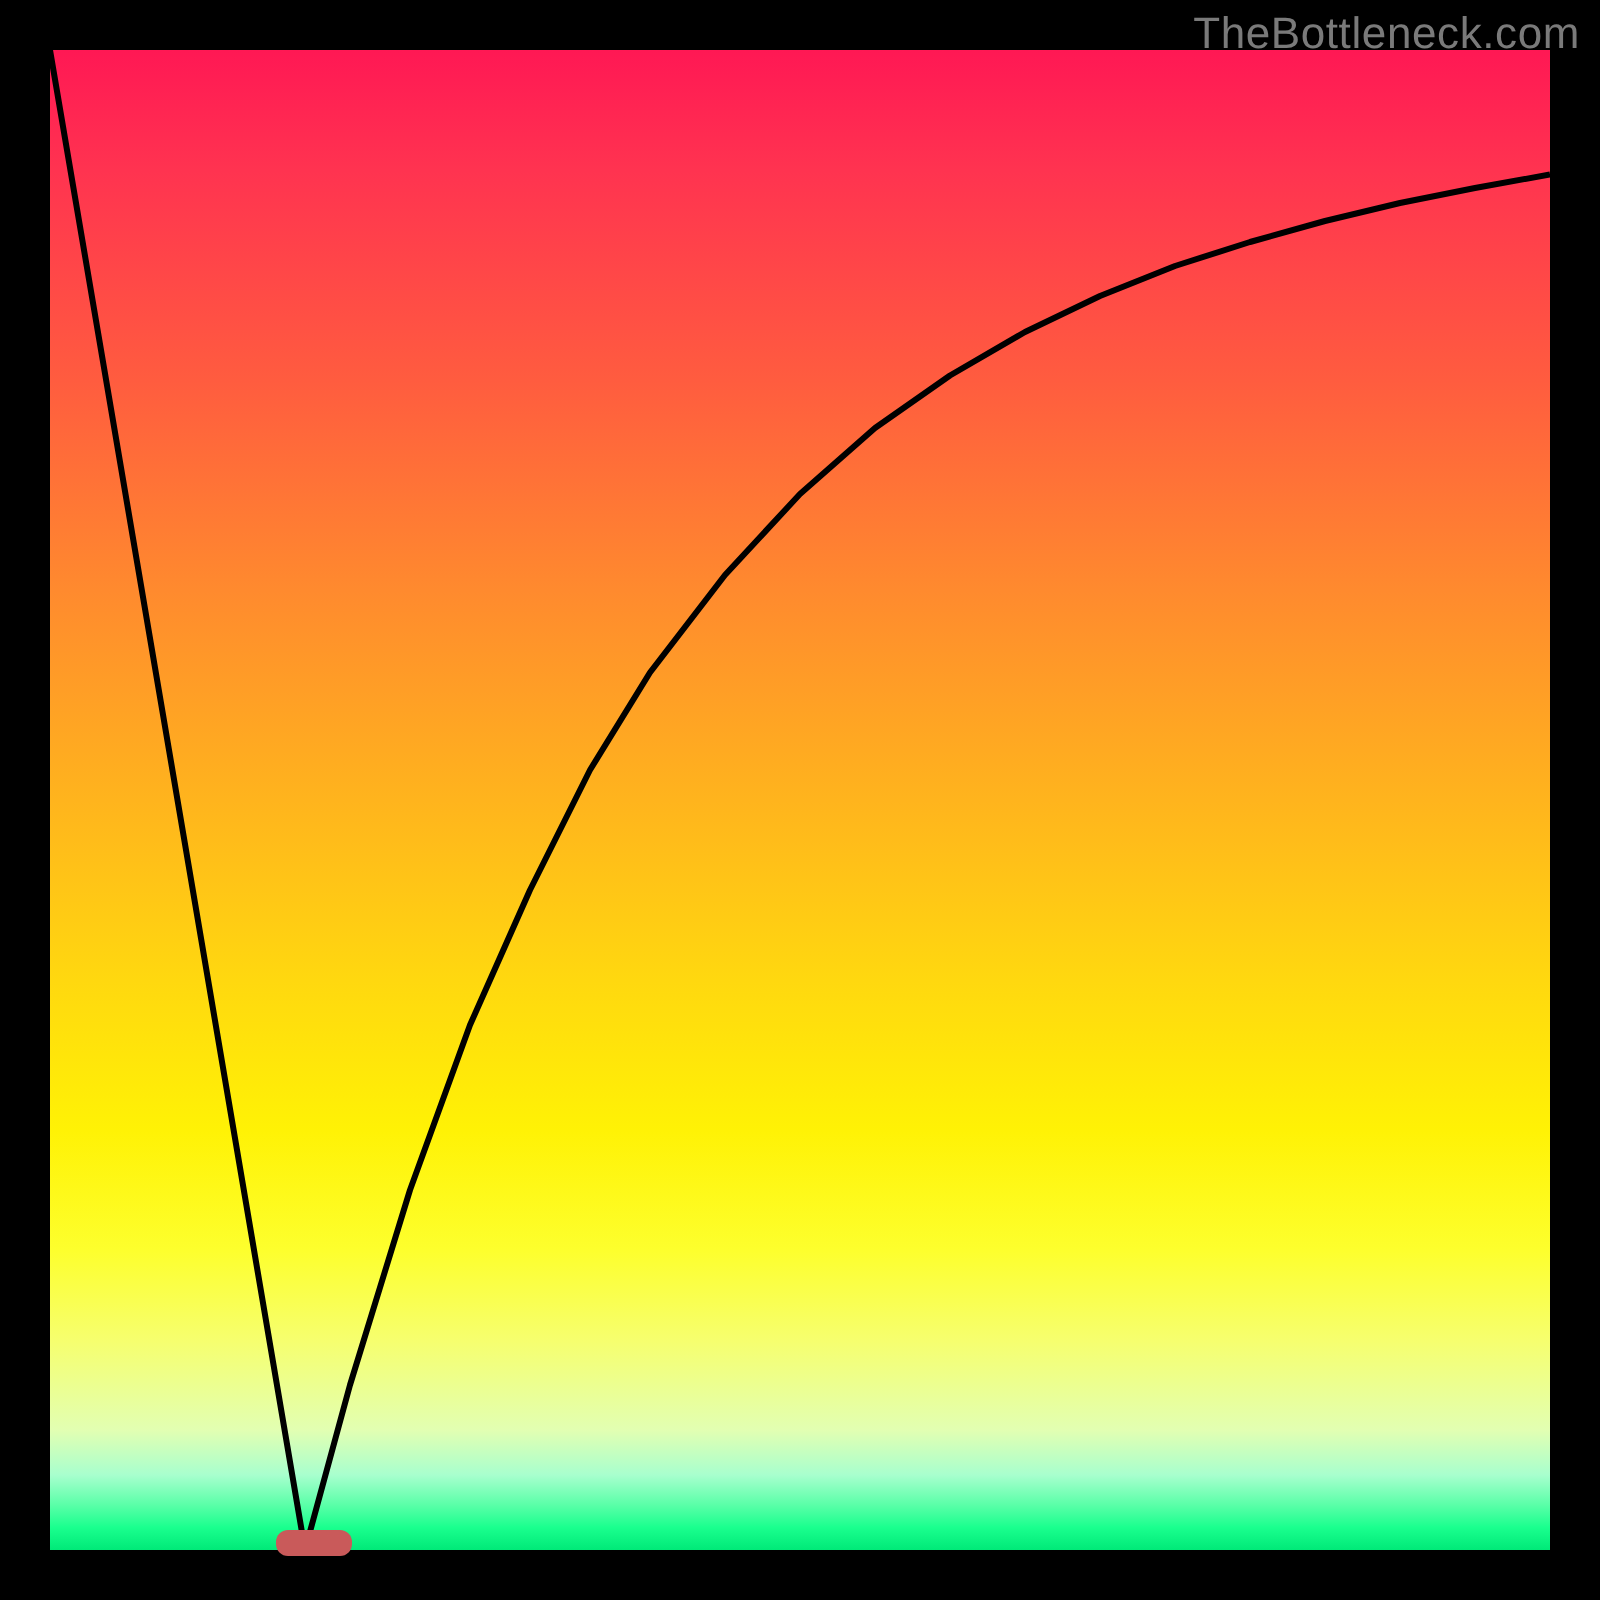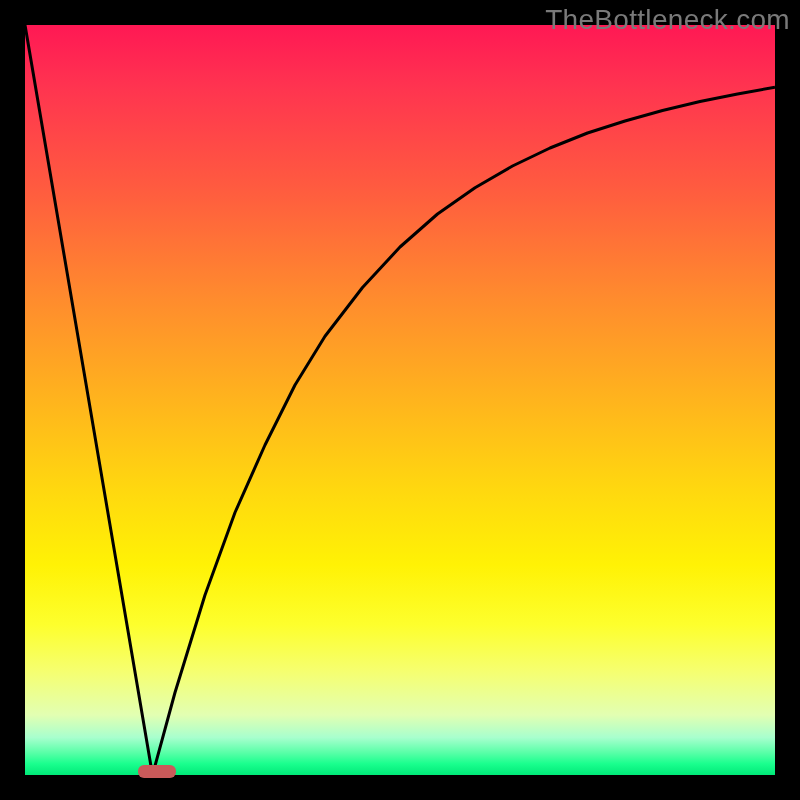--- a/index.html
+++ b/index.html
@@ -50,21 +50,21 @@
   .marker {
     position: absolute;
     background: #c95a5a;
     border-radius: 6px;
   }
   .watermark {
     position: absolute;
     top: 4px;
     right: 10px;
     color: #7a7a7a;
-    font-size: 28px;
+    font-size: 22px;
     font-weight: 500;
     letter-spacing: 0.3px;
   }
 </style>
 </head>
 <body>
 
 <div class="frame">
 
   <div class="plot">

